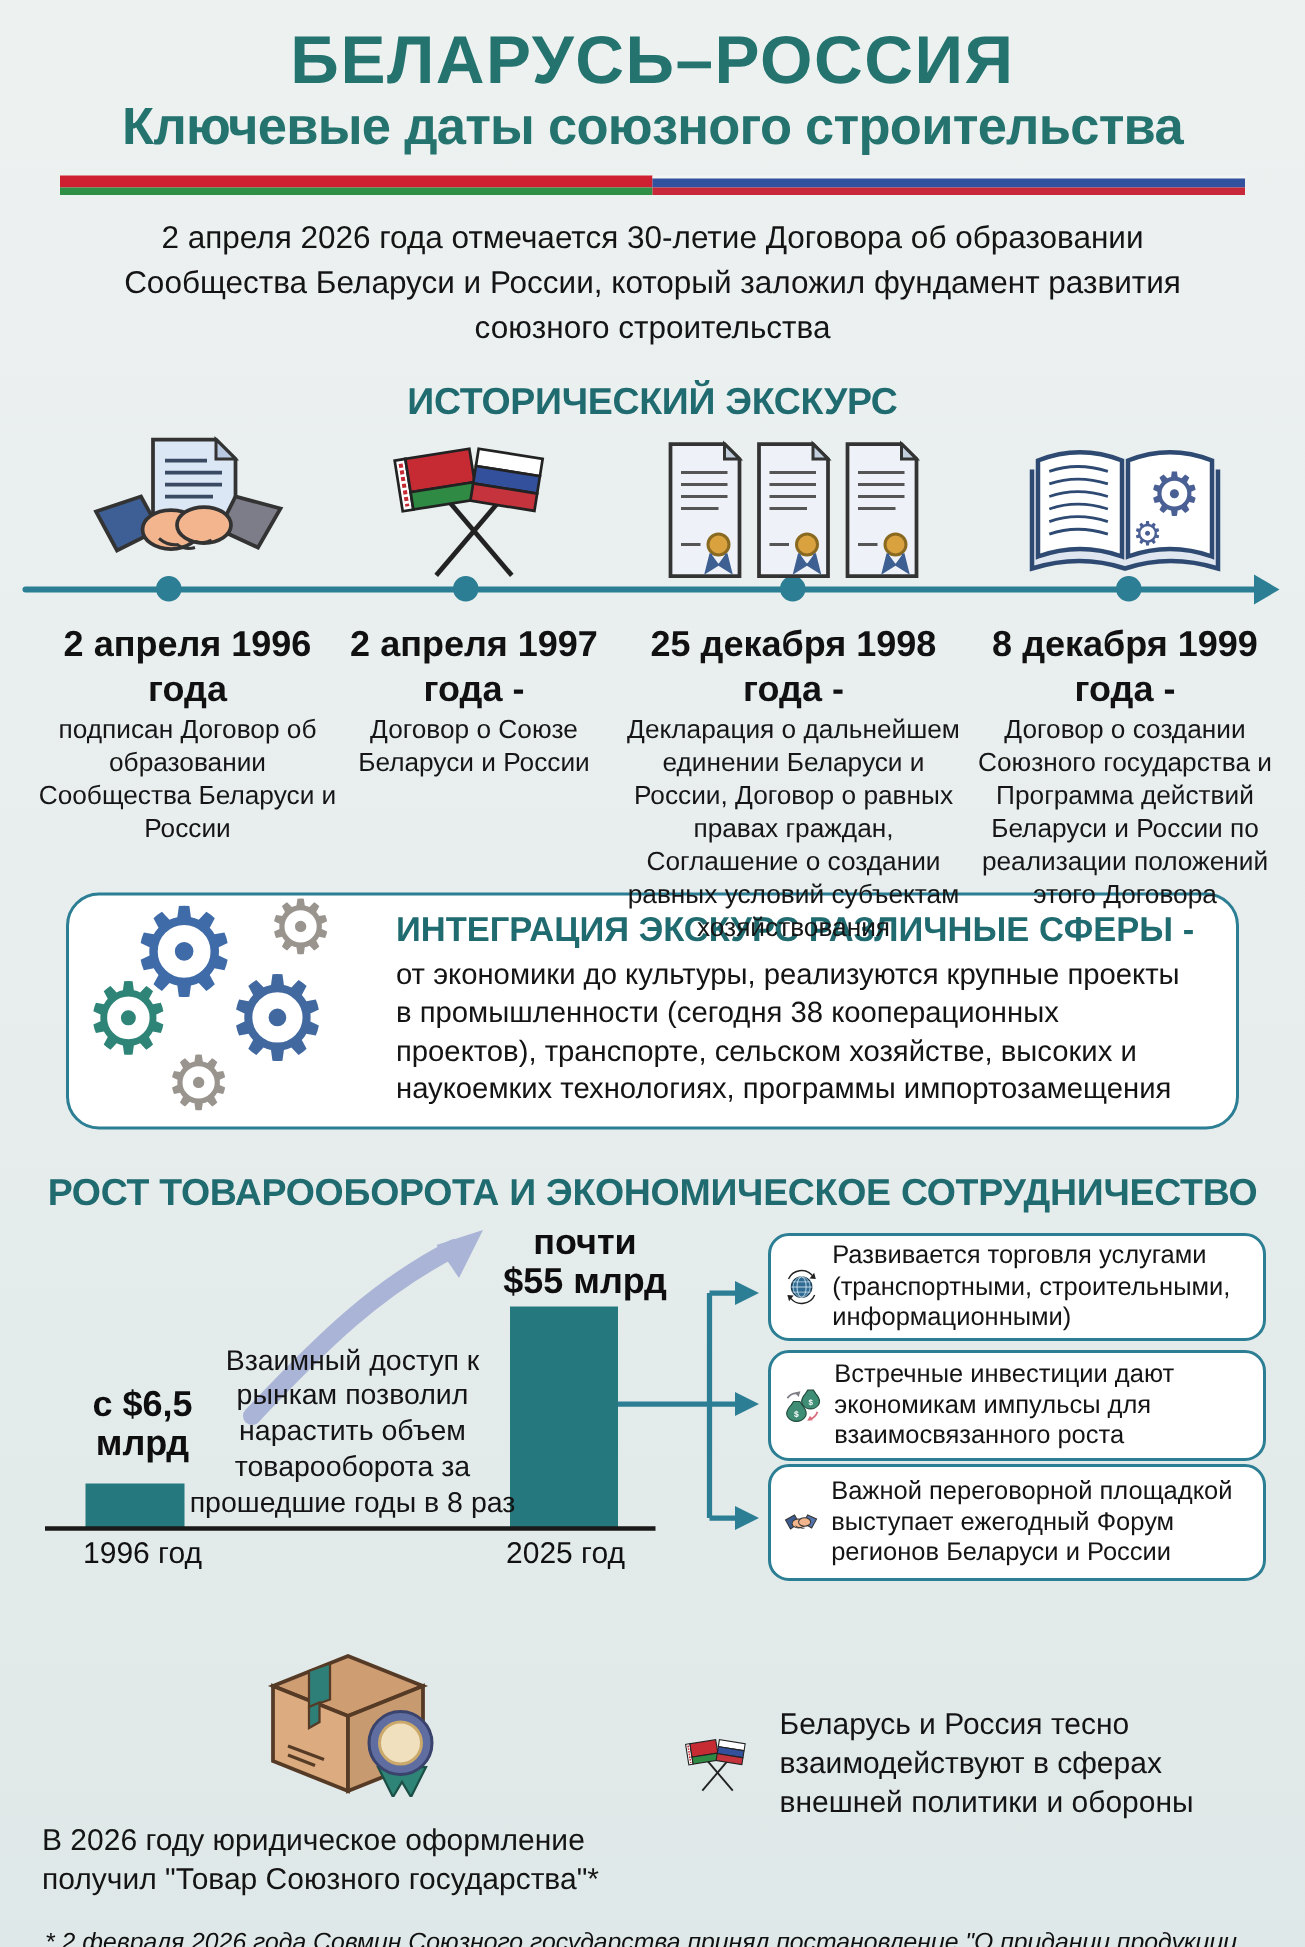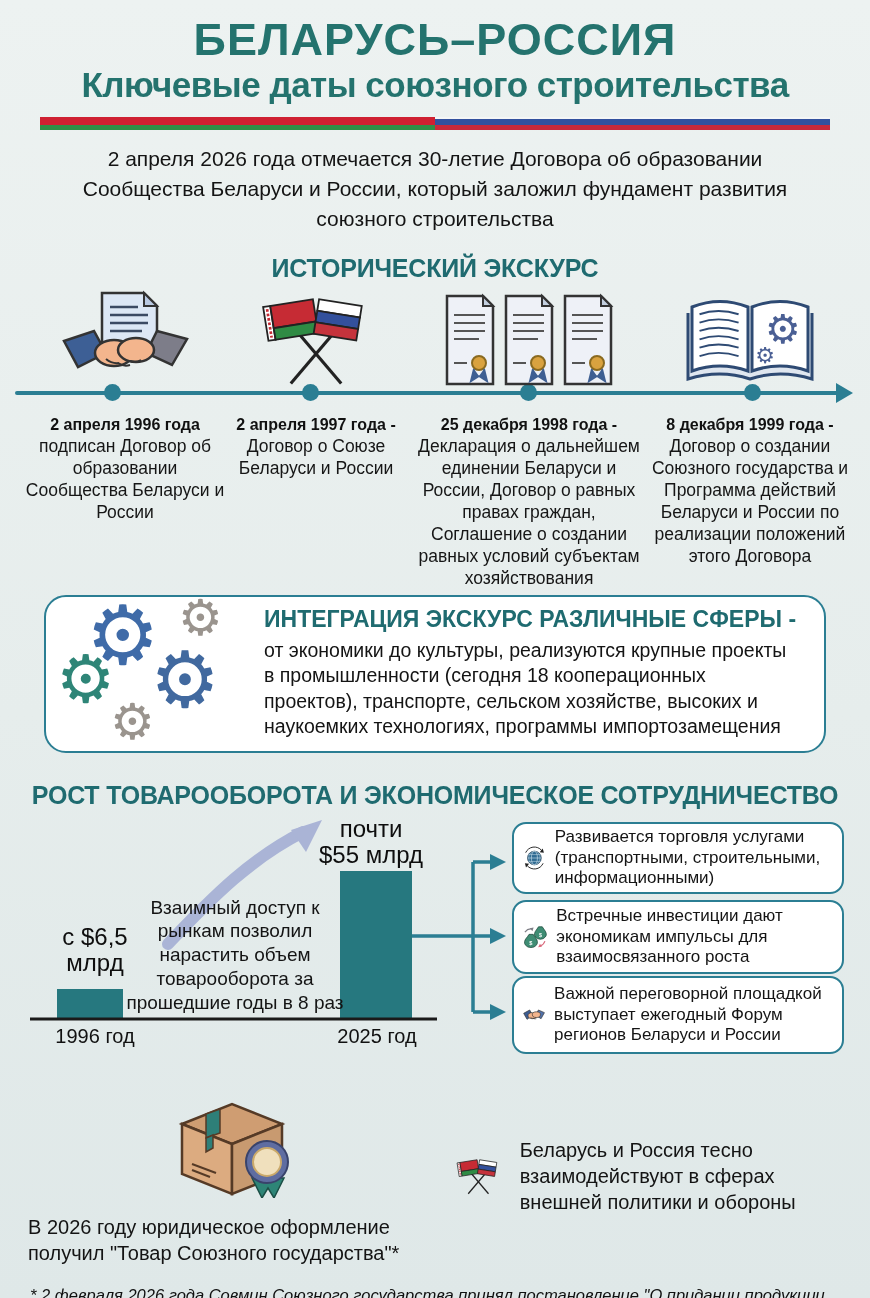--- a/index.html
+++ b/index.html
@@ -31,43 +31,43 @@
   .tl-line { position:absolute; left:15px; top:104px; width:824px; height:4px;
              background:#2b7e93; border-radius:2px; }
   .tl-arrowhead { position:absolute; left:836px; top:96px; width:0; height:0;
                   border-left:17px solid #2b7e93; border-top:10px solid transparent;
                   border-bottom:10px solid transparent; }
   .tl-dot { position:absolute; top:97px; width:17px; height:17px; border-radius:50%;
             background:#2b7e93; }
   .tl-col { position:absolute; top:0; text-align:center; }
   .tl-icon { height:102px; display:flex; align-items:flex-end; justify-content:center; }
   .tl-text { position:absolute; top:128px; left:0; right:0; }
-  .tl-date { font-weight:bold; font-size:16px; color:#111; line-height:1.26; }
+  .tl-date { font-weight:bold; font-size:24px; color:#111; line-height:1.26; }
   .tl-body { font-size:17.5px; color:#161616; line-height:1.26; }
   .col1 { left:25px;  width:200px; }
   .col2 { left:220px; width:192px; }
   .col3 { left:410px; width:238px; }
   .col4 { left:644px; width:212px; }
 
   
   .integration { margin:16px 44px 0; background:#ffffff; border:2.5px solid #2b7e93;
                  border-radius:22px; padding:10px 22px 12px 12px; display:flex;
                  gap:16px; align-items:center; height:158px; }
   .gears { width:190px; height:140px; position:relative; flex:none; }
   .gear { position:absolute; font-family:"DejaVu Sans", sans-serif; line-height:1; }
   .int-title { font-size:23px; font-weight:bold; color:#1f6b70; margin-bottom:5px; }
   .int-text { font-size:19.5px; line-height:1.3; color:#141414; }
 
   
   .chart { position:relative; height:262px; margin-top:6px; }
   .chart-svg { position:absolute; left:0; top:0; }
-  .lbl-end { position:absolute; left:297px; top:0; width:148px; text-align:center;
-             font-size:24px; font-weight:normal; color:#0e0e0e; line-height:1.1; }
+  .lbl-end { position:absolute; left:316px; top:0; width:148px; text-align:center;
+             font-size:24px; font-weight:bold; color:#0e0e0e; line-height:1.1; }
   .lbl-start { position:absolute; left:38px; top:108px; width:114px; text-align:center;
-               font-size:24px; font-weight:normal; color:#0e0e0e; line-height:1.1; }
+               font-size:24px; font-weight:bold; color:#0e0e0e; line-height:1.1; }
   .chart-note { position:absolute; left:120px; top:80px; width:230px; text-align:center;
                 font-size:19px; line-height:1.25; color:#141414; }
   .year-label { position:absolute; top:209px; text-align:center; font-size:20px; color:#111; }
   .year-start { left:38px; width:114px; }
   .year-end { left:318px; width:118px; }
   .benefit { position:absolute; left:512px; width:332px; background:#fff;
              border:2px solid #2b7e93; border-radius:14px; display:flex;
              align-items:center; gap:9px; padding:15px 9px; }
   .benefit-text { font-size:17px; line-height:1.2; color:#141414; }
   .b1 { top:6px;   height:72px; }
@@ -233,21 +233,21 @@
   <div class="integration">
     <div class="gears">
       <span class="gear" style="left:28px; top:-8px; font-size:82px; color:#3f6ba8;">⚙</span>
       <span class="gear" style="left:120px; top:-10px; font-size:50px; color:#9a948e;">⚙</span>
       <span class="gear" style="left:-2px; top:44px; font-size:66px; color:#2e8577;">⚙</span>
       <span class="gear" style="left:92px; top:38px; font-size:78px; color:#41699f;">⚙</span>
       <span class="gear" style="left:52px; top:94px; font-size:50px; color:#9a948e;">⚙</span>
     </div>
     <div>
       <div class="int-title">ИНТЕГРАЦИЯ ЭКСКУРС РАЗЛИЧНЫЕ СФЕРЫ -</div>
-      <div class="int-text">от экономики до культуры, реализуются крупные проекты в промышленности (сегодня 18 кооперационных проектов), транспорте, сельском хозяйстве, высоких и наукоемких технологиях, программы импортозамещения</div>
+      <div class="int-text">от экономики до культуры, реализуются крупные проекты в промышленности (сегодня 38 кооперационных проектов), транспорте, сельском хозяйстве, высоких и наукоемких технологиях, программы импортозамещения</div>
     </div>
   </div>
 
   <div class="section-heading" style="margin-top:28px">РОСТ ТОВАРООБОРОТА И ЭКОНОМИЧЕСКОЕ СОТРУДНИЧЕСТВО</div>
 
   <div class="chart">
     <svg class="chart-svg" width="870" height="262" viewBox="0 0 870 262">
       <path d="M168 128 C215 78 252 42 303 16" fill="none" stroke="#aab4d6" stroke-width="12" stroke-linecap="round"></path>
       <polygon points="322,4 291,14 306,36" fill="#aab4d6"></polygon>
       <rect x="57" y="173" width="66" height="30" fill="#26787f"></rect>

